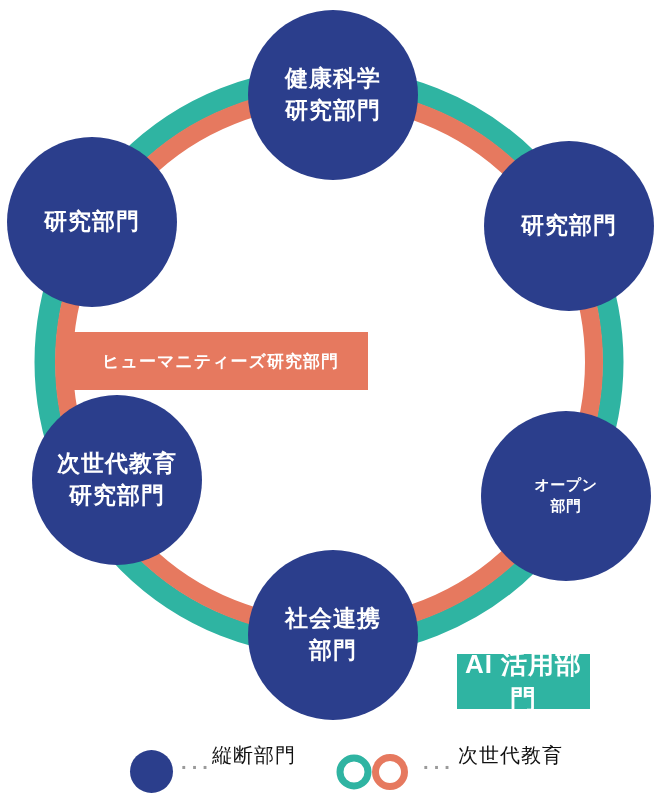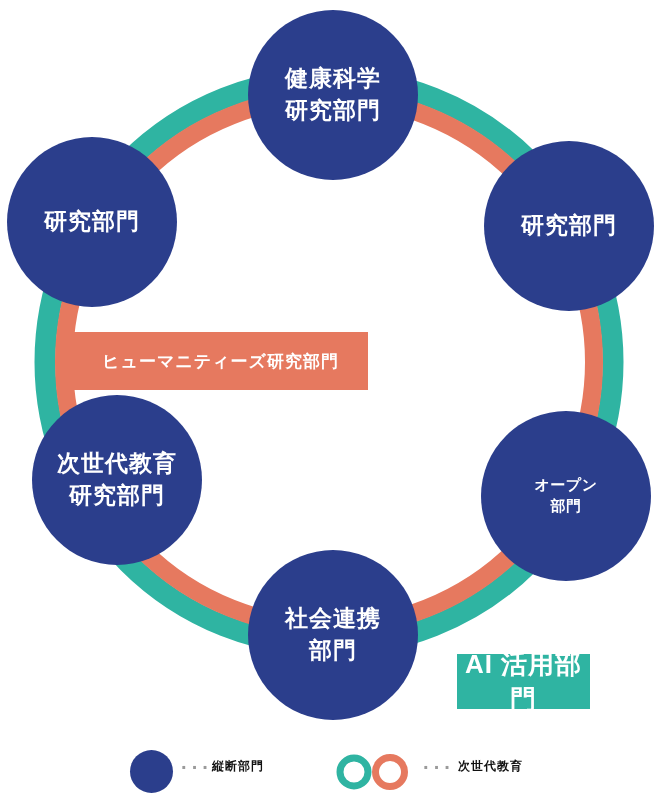--- a/index.html
+++ b/index.html
@@ -78,24 +78,24 @@
     top: 18px;
     color: var(--dots-gray, #9a9a9a);
     font-size: 20px;
     font-weight: bold;
     letter-spacing: 4px;
   }
   .legend-dots.dots-1 { left: 181px; }
   .legend-dots.dots-2 { left: 423px; }
   .legend-label {
     position: absolute;
-    top: 20px;
+    top: 4px;
     color: var(--legend-text, #111111);
-    font-size: 12px;
-    font-weight: bold;
+    font-size: 20px;
+    font-weight: normal;
     letter-spacing: 1px;
   }
   .legend-label.label-1 { left: 212px; }
   .legend-label.label-2 { left: 458px; }
   .legend-rings-svg { position: absolute; left: 335px; top: 14px; }
 </style>
 </head>
 <body>
 
 <div class="stage">

